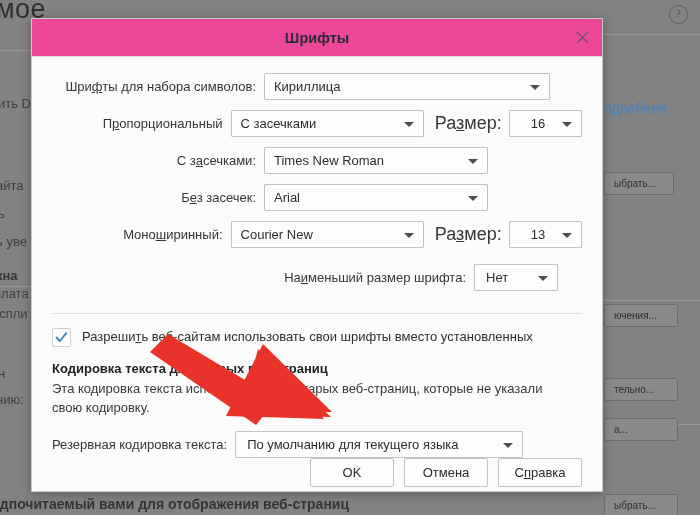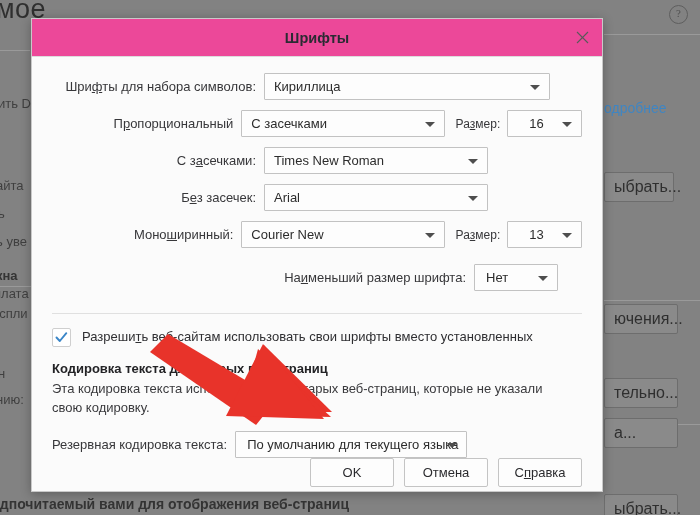--- a/index.html
+++ b/index.html
@@ -38,21 +38,21 @@
     letter-spacing: .5px;
   }
   .bg-bold { font-weight: bold; color: #2e2e2e; }
   .bg-link { color: #3a86c8; }
   .bg-btn {
     position: absolute;
     background: #8a8a8a;
     border: 1px solid #6d6d6d;
     border-radius: 2px;
     color: #2f2f2f;
-    font-size: 16px;
+    font-size: 10px;
     padding: 5px 9px;
     white-space: nowrap;
     box-sizing: border-box;
   }
   .bg-rule {
     position: absolute;
     height: 1px;
     background: #9a9a9a;
   }
   .bg-help-icon {
@@ -160,24 +160,24 @@
     margin-top: -2px;
     width: 0; height: 0;
     border-left: 5px solid transparent;
     border-right: 5px solid transparent;
     border-top: 5px solid #4e4e4e;
   }
   .combo.wide-charset { width: 286px; }
   .combo.wide-font    { width: 224px; }
   .combo.size         { width: 78px; padding-left: 21px; }
   .combo.minsize      { width: 84px; padding-left: 11px; }
-  .combo.fallback     { width: 232px; padding-left: 11px; }
+  .combo.fallback     { width: 288px; padding-left: 11px; }
 
   .inline-lbl {
-    font-size: 12px;
+    font-size: 18px;
     color: #37373a;
     white-space: nowrap;
     padding: 0 7px 0 11px;
   }
 
   .row.minsize-row {
     justify-content: flex-end;
     margin-top: 16px;
     margin-bottom: 12px;
     padding-right: 24px;

